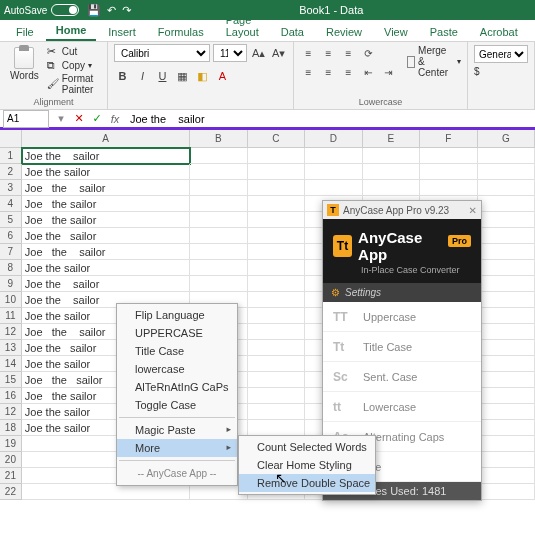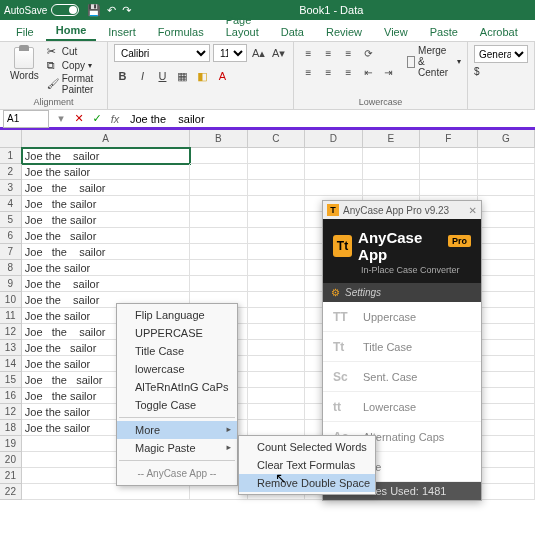--- a/index.html
+++ b/index.html
@@ -457,29 +457,29 @@
 </div>
 
 <div class="ctxmenu" id="ctx1" style="left:116px; top:303px; width:122px;">
     <div class="item">Flip Language</div>
     <div class="item">UPPERCASE</div>
     <div class="item">Title Case</div>
     <div class="item">lowercase</div>
     <div class="item">AlTeRnAtInG CaPs</div>
     <div class="item">Toggle Case</div>
     <div class="sep"></div>
+    <div class="item sub">Magic Paste</div>
     <div class="item sub sel">More</div>
-    <div class="item sub">Magic Paste</div>
     <div class="sep"></div>
     <div class="footer">-- AnyCase App --</div>
   </div>
 
 <div class="ctxmenu" id="ctx2" style="left:238px; top:435px; width:138px;">
     <div class="item">Count Selected Words</div>
-    <div class="item">Clear Text Formulas</div>
+    <div class="item">Clear Home Styling</div>
     <div class="item sel">Remove Double Space</div>
   </div>
 
 <div class="anycase" style="left:322px; top:200px;">
   <div class="titlebar2">
     <span class="sq">T</span>
     <span>AnyCase App Pro v9.23</span>
     <span class="x">✕</span>
   </div>
   <div class="banner">

